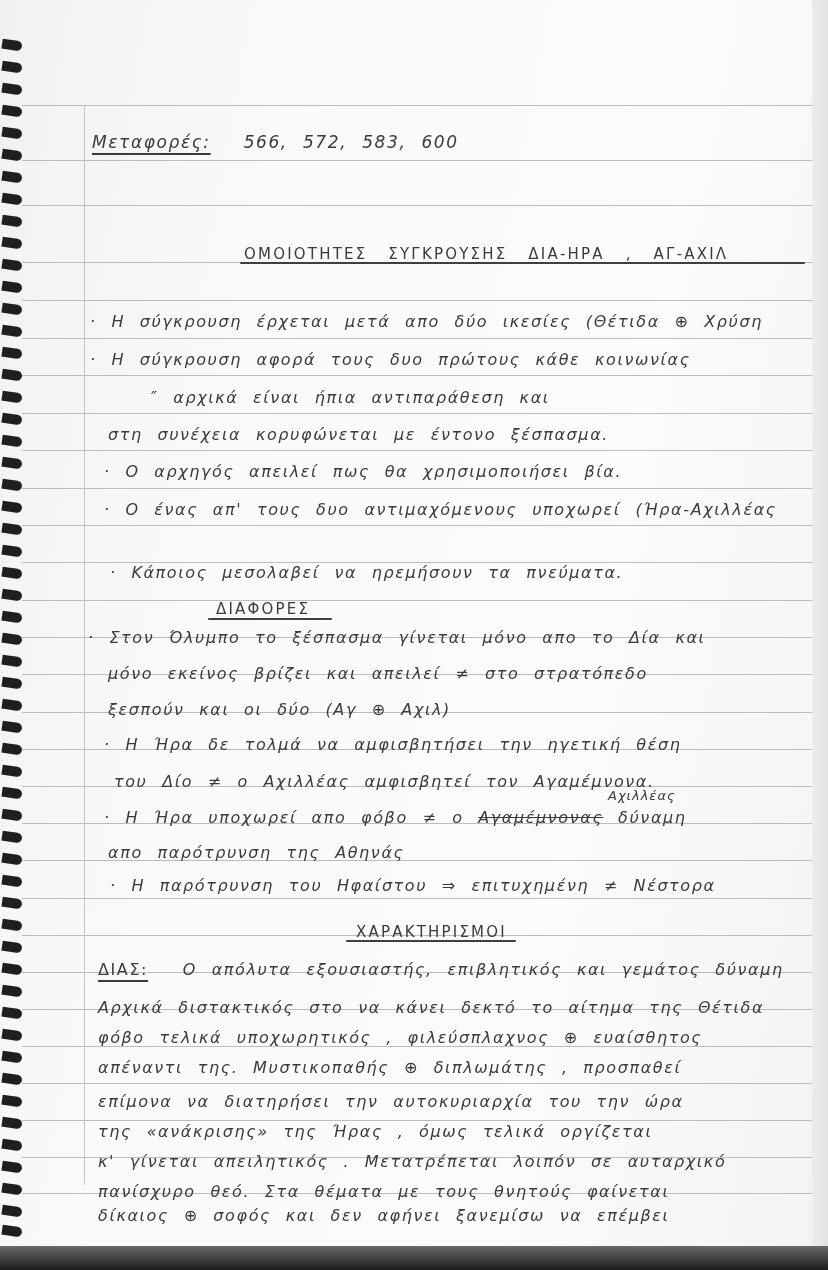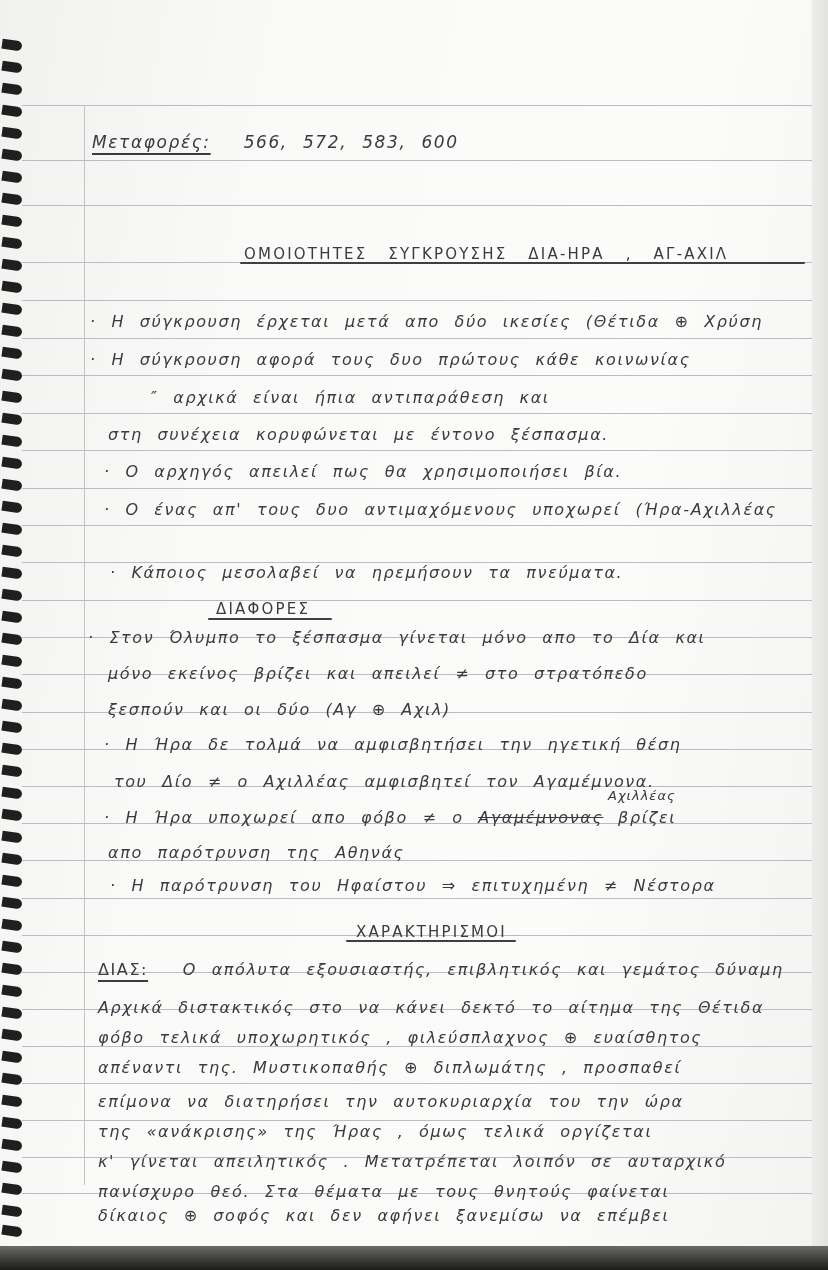--- a/index.html
+++ b/index.html
@@ -174,21 +174,21 @@
 <div class="heading-underline" style="left:208px; top:618px; width:124px;"></div>
 
 <div class="line bullet" style="left:88px; top:628px;">Στον Όλυμπο  το ξέσπασμα  γίνεται  μόνο  απο  το Δία  και</div>
 <div class="line" style="left:108px; top:664px;">μόνο  εκείνος  βρίζει  και  απειλεί  ≠ στο  στρατόπεδο</div>
 <div class="line" style="left:108px; top:700px;">ξεσπούν  και  οι  δύο  (Αγ ⊕ Αχιλ)</div>
 <div class="line bullet" style="left:104px; top:735px;">Η Ήρα  δε τολμά  να  αμφισβητήσει  την  ηγετική  θέση</div>
 <div class="line" style="left:108px; top:772px;margin-left:6px;">του  Δίο  ≠  ο  Αχιλλέας  αμφισβητεί  τον  Αγαμέμνονα.</div>
 <div class="line bullet" style="left:104px; top:808px;">
   <span>Η Ήρα  υποχωρεί  απο  φόβο ≠  ο</span>
   <span class="strike">Αγαμέμνονας</span>
-  <span>βρίζει</span>
+  <span>δύναμη</span>
 </div>
 <div class="sup" style="left:608px; top:788px;">Αχιλλέας</div>
 <div class="line" style="left:108px; top:843px;">απο  παρότρυνση  της  Αθηνάς</div>
 <div class="line bullet" style="left:110px; top:876px;">Η  παρότρυνση  του  Ηφαίστου  ⇒ επιτυχημένη  ≠ Νέστορα</div>
 
 <div class="title-line" style="left:356px; top:923px;">ΧΑΡΑΚΤΗΡΙΣΜΟΙ</div>
 <div class="heading-underline" style="left:346px; top:940px; width:170px;"></div>
 
 <div class="line" style="left:98px; top:960px;">
   <span class="underlined" style="font-style:normal">ΔΙΑΣ:</span>

